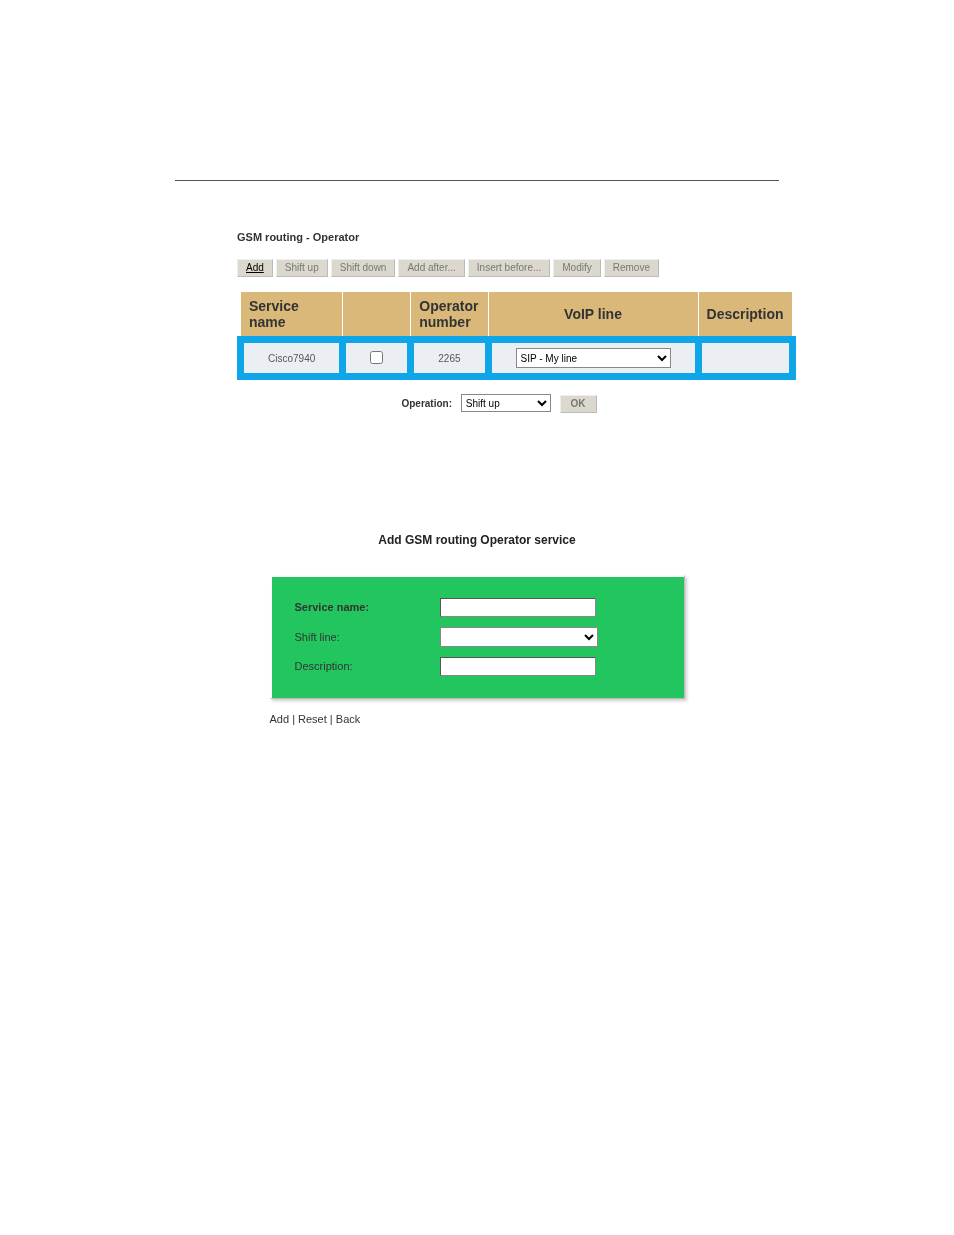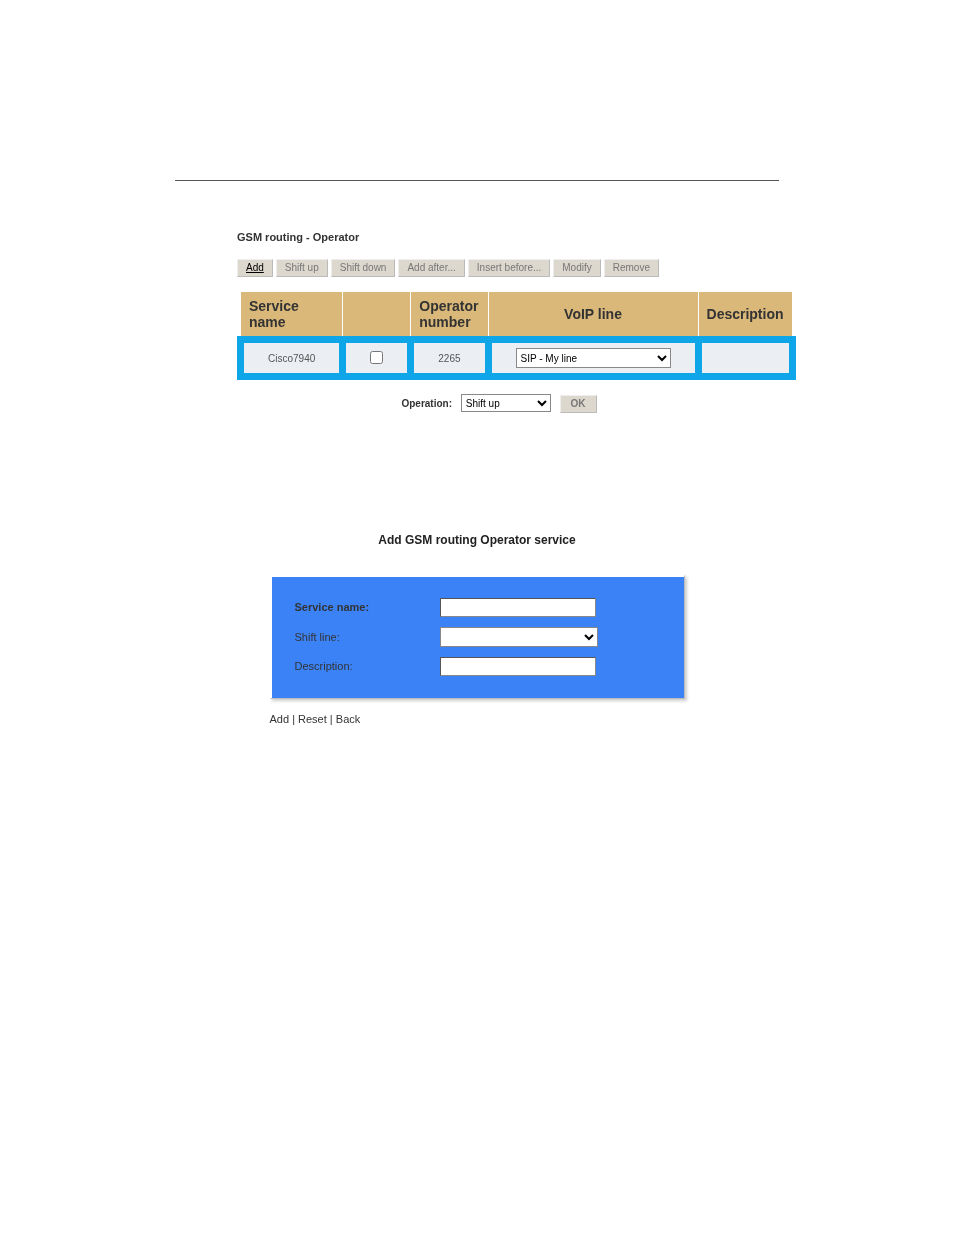--- a/index.html
+++ b/index.html
@@ -123,21 +123,21 @@
     width: 415px;
   }
   .panel2-title {
     text-align: center;
     font-weight: bold;
     font-size: 12px;
     color: #222;
     margin-bottom: 28px;
   }
   .panel2-box {
-    background: #3b82f6;
+    background: #22c55e;
     border: 1px solid #bbb;
     border-top-color: #fff;
     border-left-color: #fff;
     box-shadow: 2px 2px 3px rgba(0,0,0,0.2), inset 1px 1px 0 #fff;
     padding: 22px 24px 22px 24px;
   }
   .frow {
     display: flex;
     align-items: center;
     margin-bottom: 10px;

